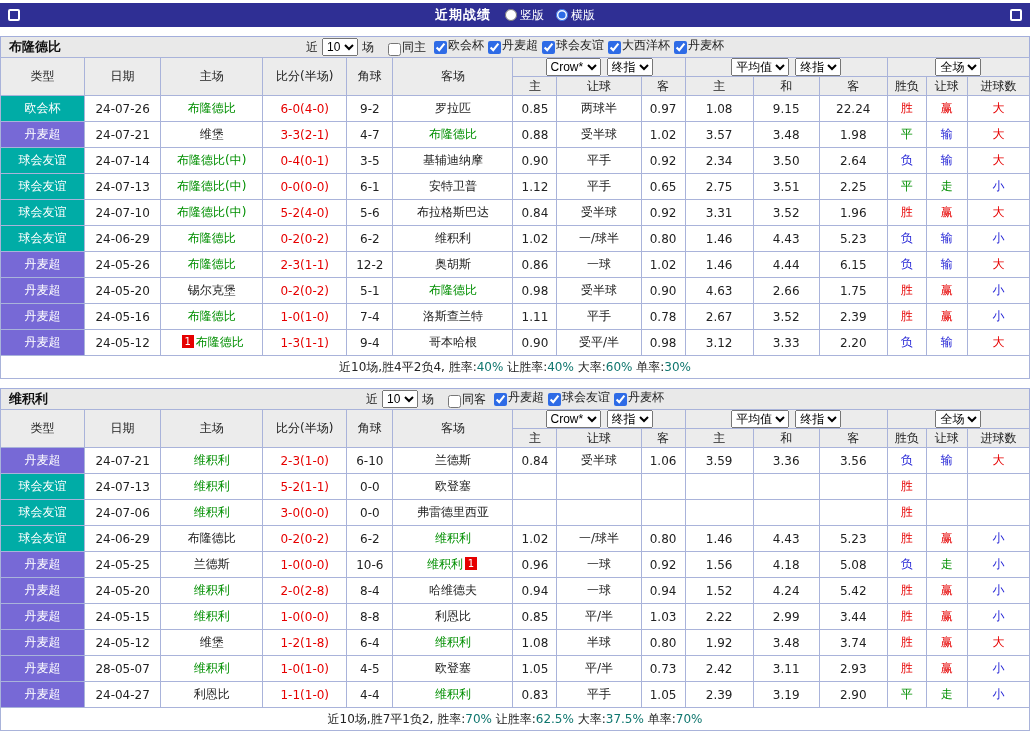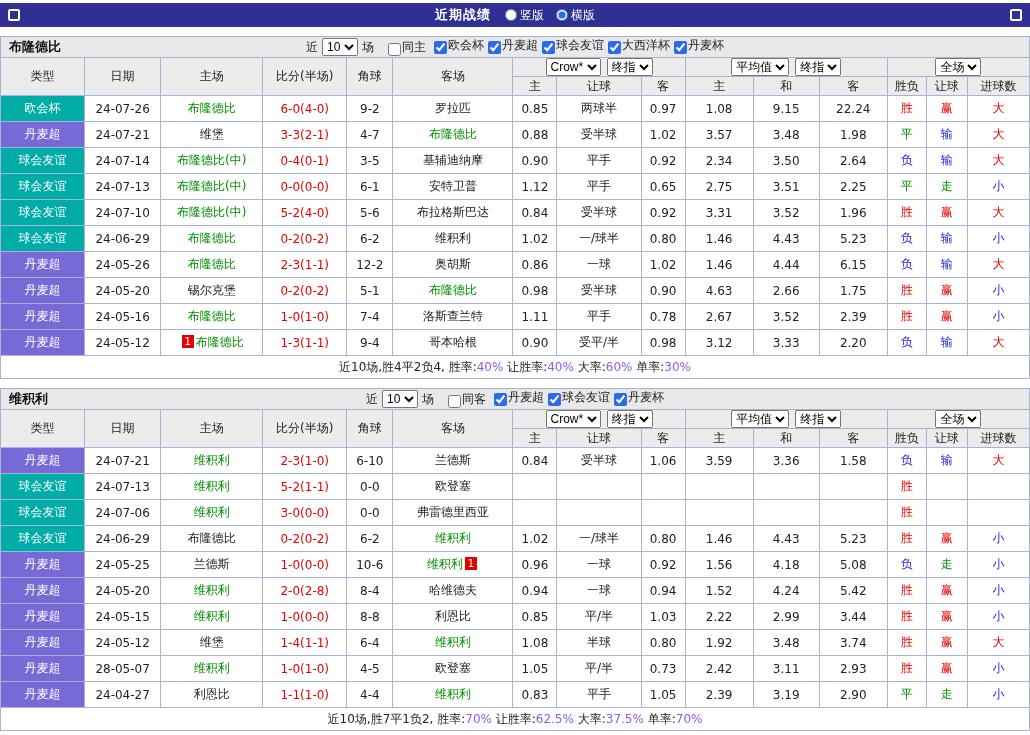--- a/index.html
+++ b/index.html
@@ -80,21 +80,21 @@
   td.score { color:#e60000; }
   .badge {
     display:inline-block;
     background:#e60000; color:#fff;
     font-size:10px; line-height:13px;
     min-width:12px; height:13px;
     margin:0 2px; vertical-align:1px;
   }
   td.summary { height:23px; background:#fff; font-size:12px; }
   .sum-dark { color:#222; }
-  .sum-red { color:#8b5cf6; }
+  .sum-red { color:#0f766e; }
 </style>
 </head>
 <body>
 
 <div class="topbar">
   <span class="bar-icon left"></span>
   <span class="title">近期战绩</span>
   <span class="radio-group">
     <label>
       <input type="radio" name="viewmode" style="">
@@ -442,21 +442,21 @@
           <td>24-07-21</td>
           <td class="team"><span class="focus">维积利</span></td>
           <td class="score">2-3(1-0)</td>
           <td>6-10</td>
           <td class="team"><span>兰德斯</span></td>
           <td>0.84</td>
           <td>受半球</td>
           <td>1.06</td>
           <td>3.59</td>
           <td>3.36</td>
-          <td>1.58</td>
+          <td>3.56</td>
           <td style="color: rgb(36, 36, 214);">负</td>
           <td style="color: rgb(36, 36, 214);">输</td>
           <td style="color: rgb(230, 0, 0);">大</td>
         </tr>
         <tr>
           <td class="type" style="background: rgb(0, 172, 166);">球会友谊</td>
           <td>24-07-13</td>
           <td class="team"><span class="focus">维积利</span></td>
           <td class="score">5-2(1-1)</td>
           <td>0-0</td>
@@ -553,21 +553,21 @@
           <td>2.99</td>
           <td>3.44</td>
           <td style="color: rgb(230, 0, 0);">胜</td>
           <td style="color: rgb(230, 0, 0);">赢</td>
           <td style="color: rgb(36, 36, 214);">小</td>
         </tr>
         <tr>
           <td class="type" style="background: rgb(119, 105, 214);">丹麦超</td>
           <td>24-05-12</td>
           <td class="team"><span>维堡</span></td>
-          <td class="score">1-4(1-1)</td>
+          <td class="score">1-2(1-8)</td>
           <td>6-4</td>
           <td class="team"><span class="focus">维积利</span></td>
           <td>1.08</td>
           <td>半球</td>
           <td>0.80</td>
           <td>1.92</td>
           <td>3.48</td>
           <td>3.74</td>
           <td style="color: rgb(230, 0, 0);">胜</td>
           <td style="color: rgb(230, 0, 0);">赢</td>

